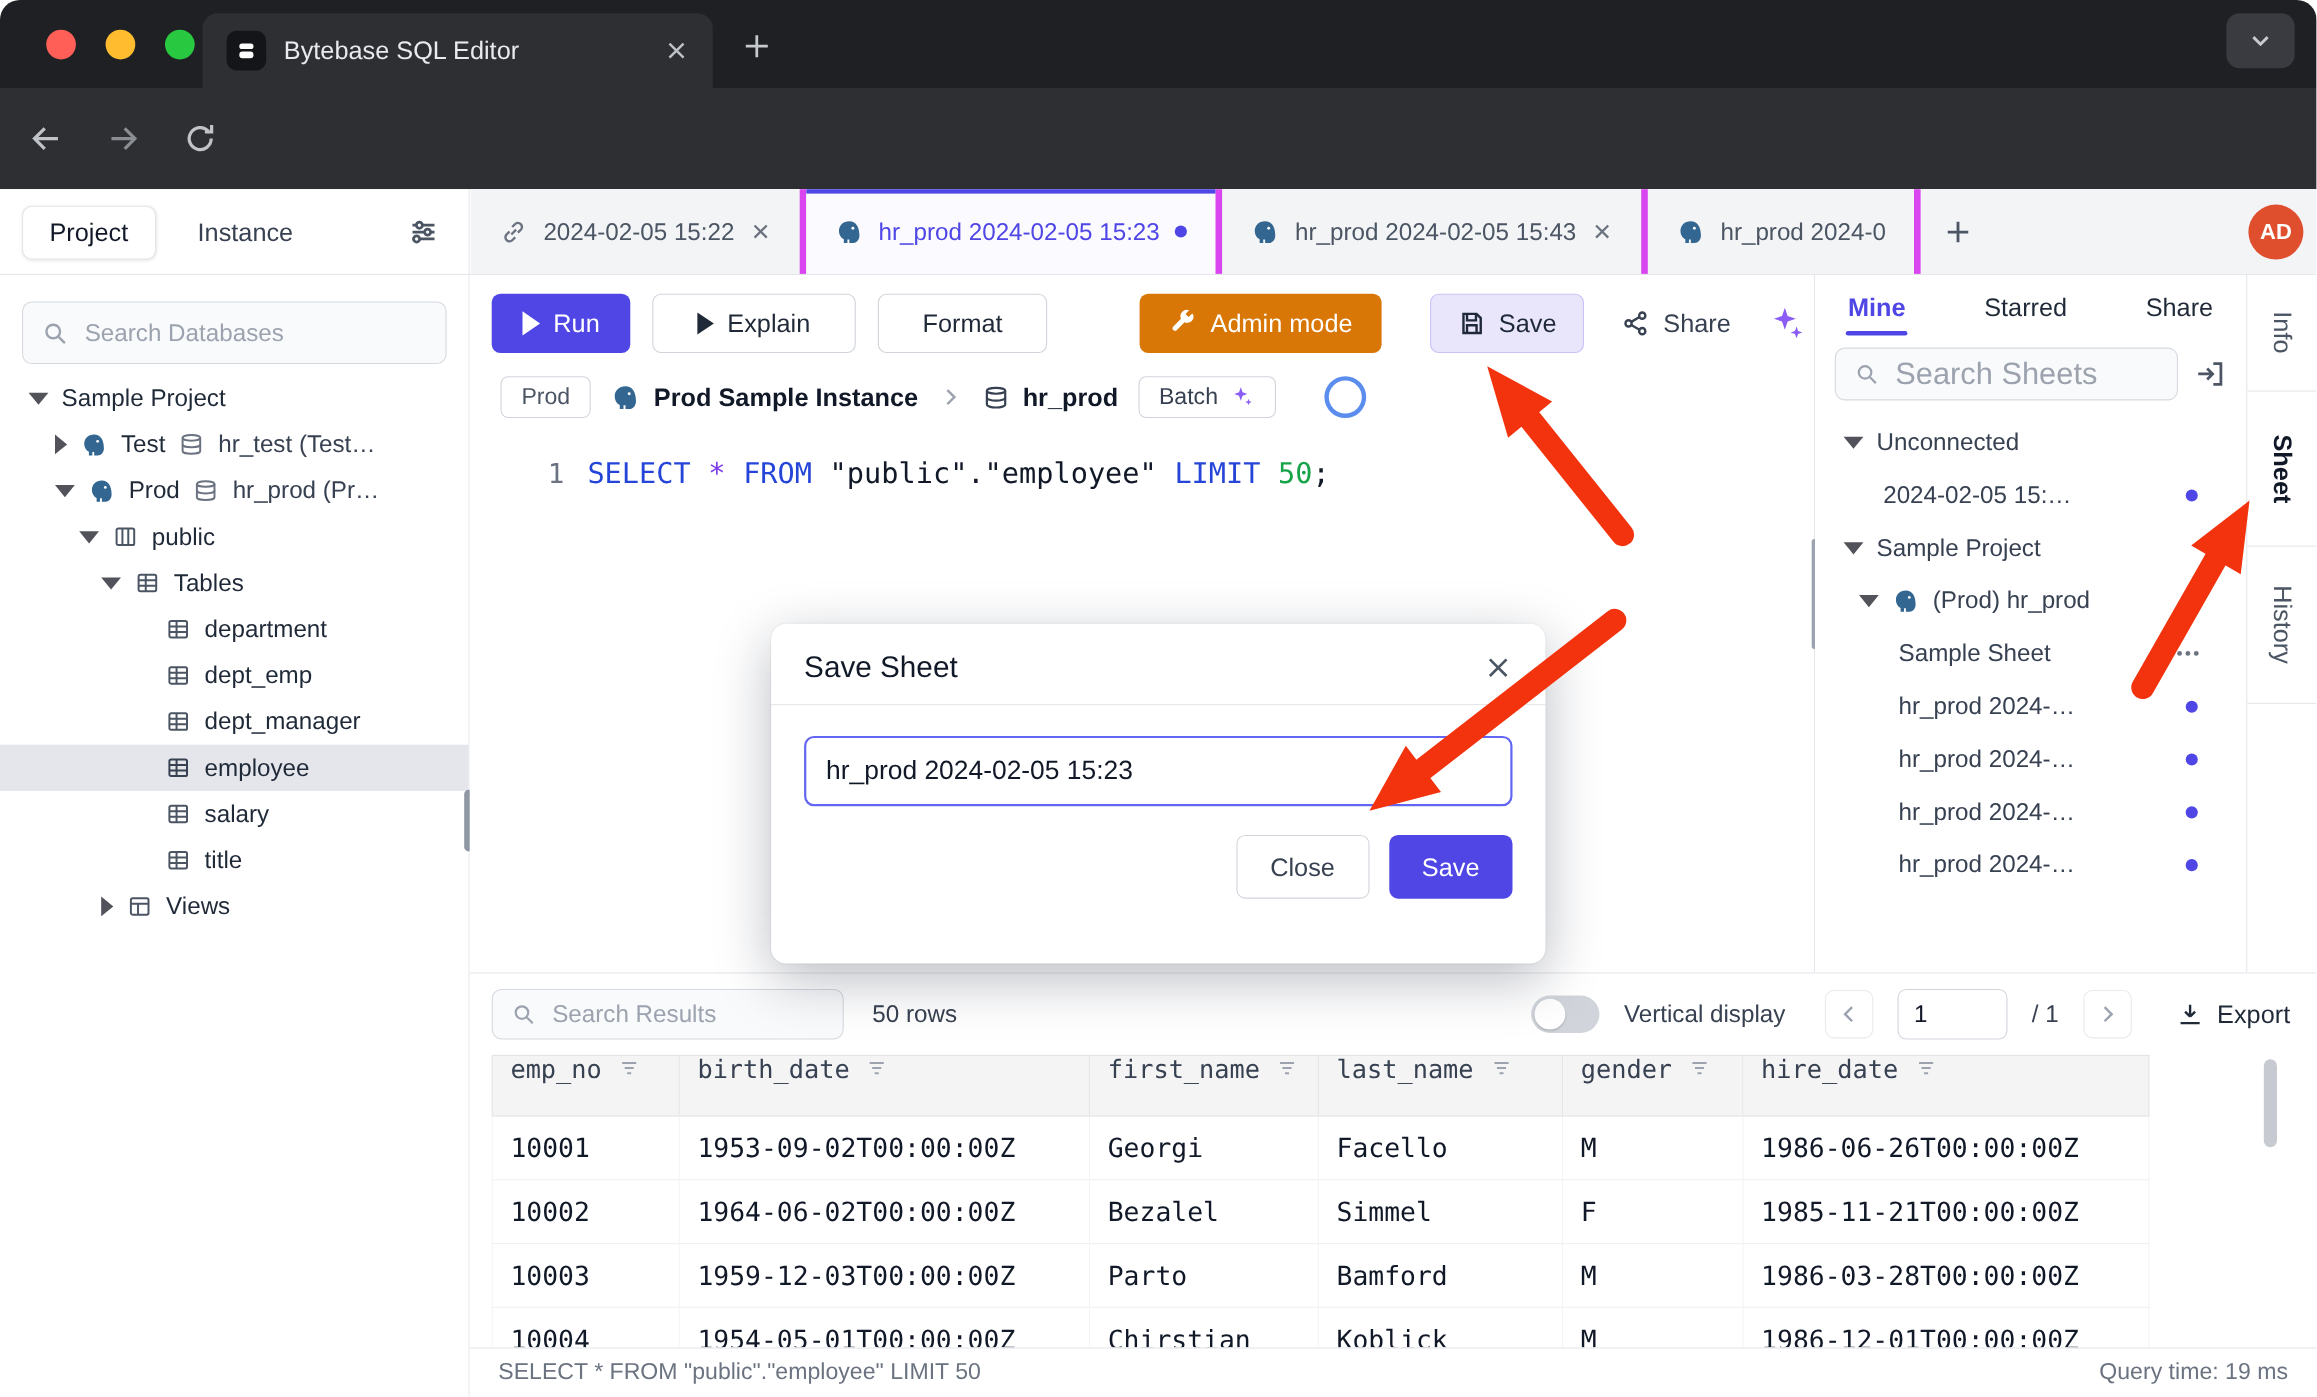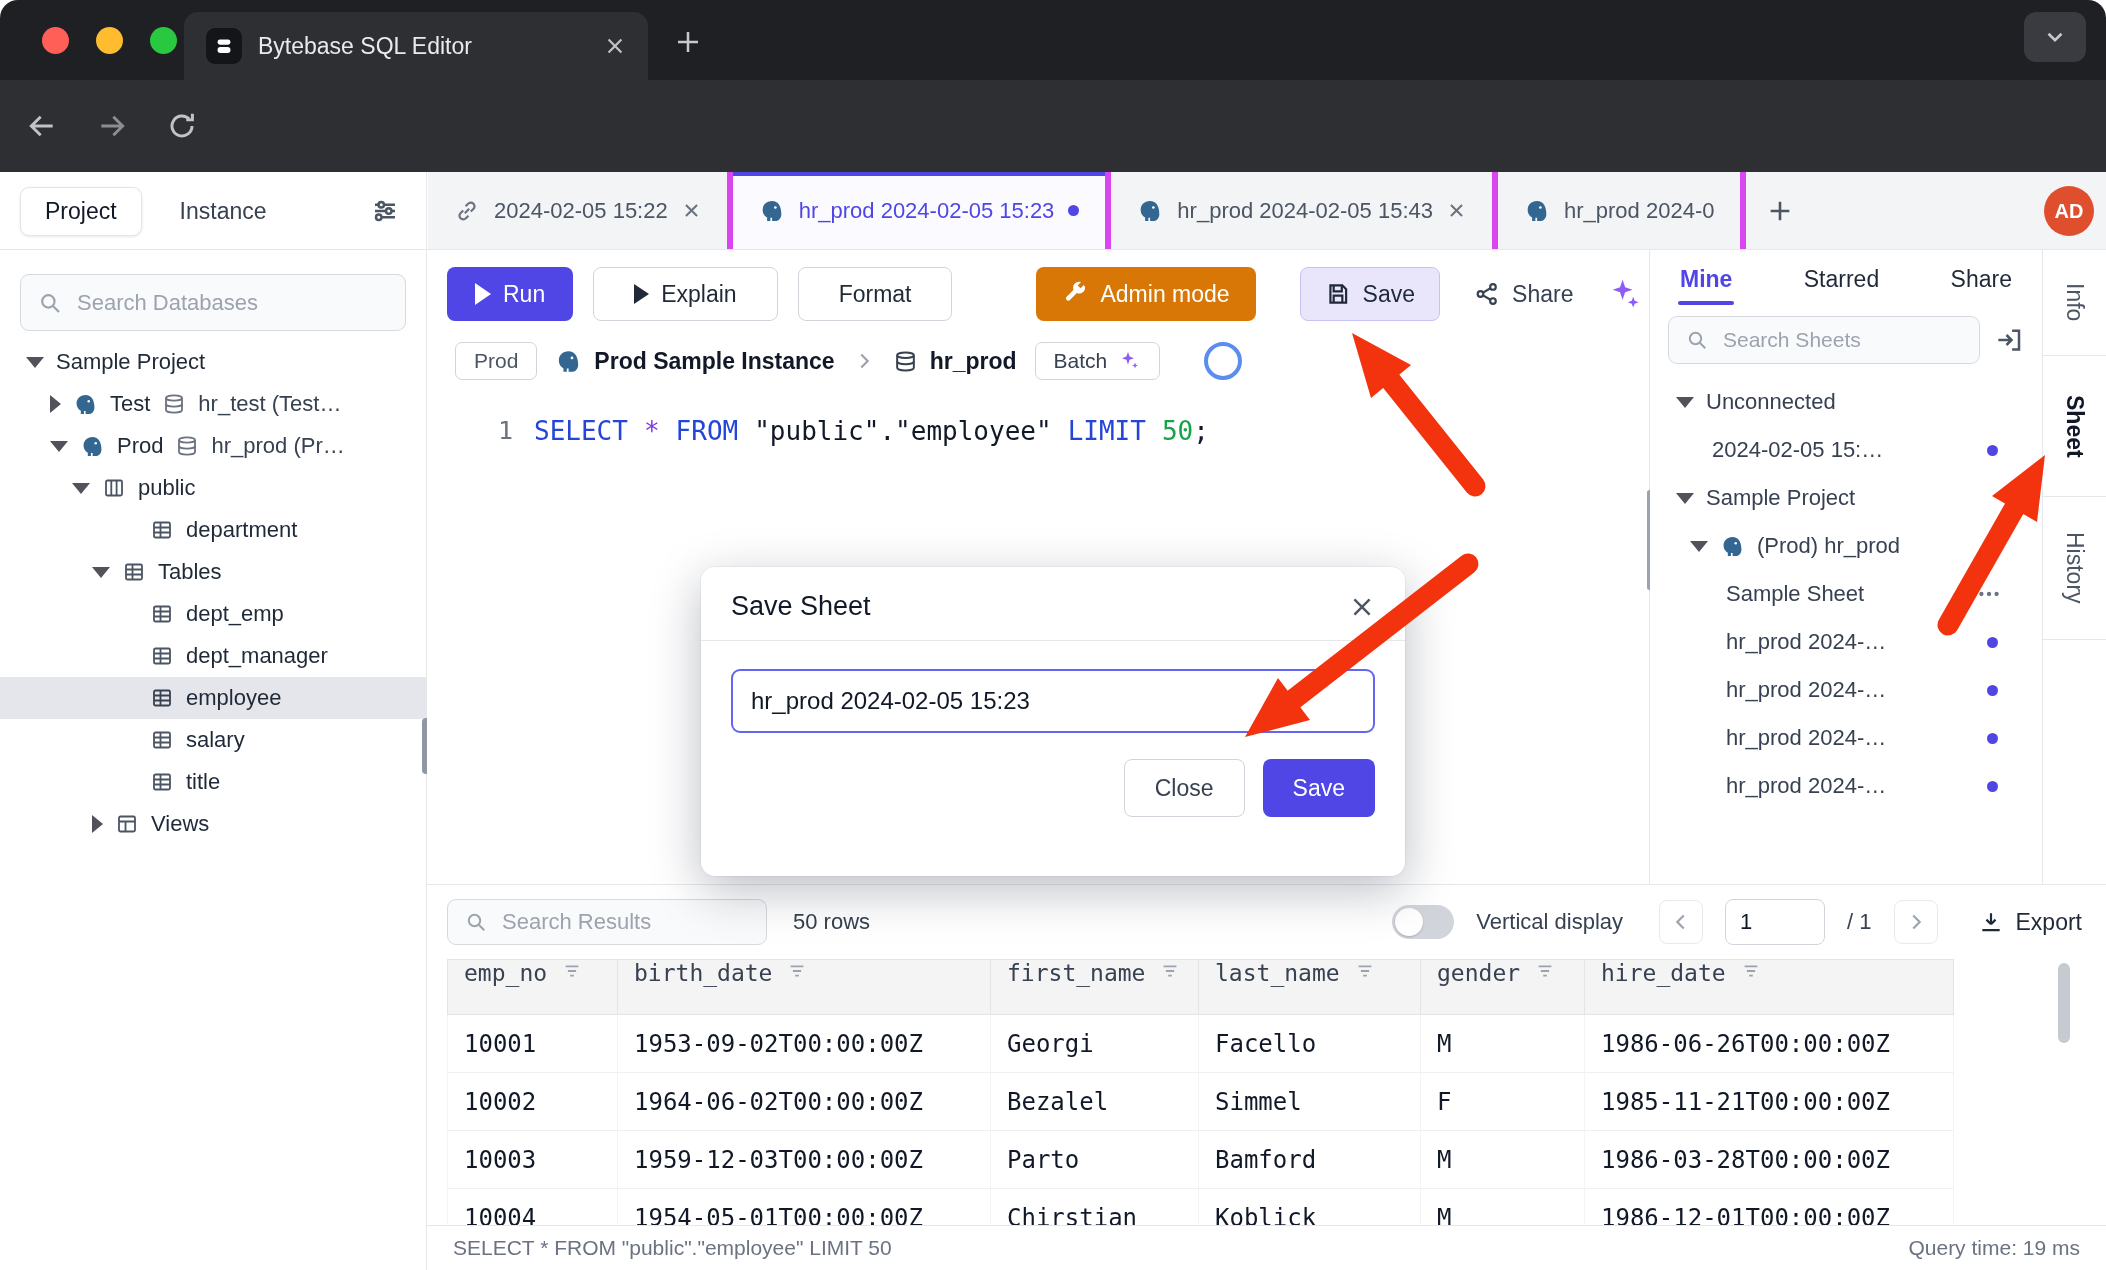--- a/index.html
+++ b/index.html
@@ -82,21 +82,21 @@
 .tok-num{color:#16a34a}
 .split-handle{position:absolute;right:-3px;top:240px;width:5px;height:100px;background:#9ca3af;border-radius:3px}
 
 
 .sheet-panel{position:absolute;top:250px;left:1650px;width:392px;height:634px;background:#fff}
 .sp-tabs{display:flex;align-items:center;justify-content:space-between;height:58px;padding:0 28px}
 .sp-tab{font-size:23px;color:#1f2937;position:relative;padding:12px 2px;cursor:pointer}
 .sp-tab.active{color:#4f46e5;font-weight:600}
 .sp-tab.active::after{content:"";position:absolute;left:0;right:0;bottom:0;height:4px;background:#4f46e5;border-radius:2px}
 .sp-search-row{display:flex;align-items:center;gap:14px;padding:8px 18px 0 18px}
-.sp-search{flex:1;height:48px;font-size:21px}
+.sp-search{flex:1;height:48px;font-size:28px}
 .sprow{height:48px;display:flex;align-items:center;gap:12px;font-size:22px;color:#374151;cursor:pointer;white-space:nowrap}
 .sp0{padding-left:26px}.sp1{padding-left:62px}.sp2{padding-left:40px}.sp3{padding-left:76px}
 .blue-dot{width:11px;height:11px;border-radius:50%;background:#4f46e5;margin-left:auto;margin-right:44px;flex:none}
 .sp-tree{margin-top:14px}
 
 
 .side-strip{position:absolute;top:250px;left:2042px;width:64px;height:634px;border-left:1px solid #e5e7eb;background:#fff}
 .vtab{writing-mode:vertical-rl;display:flex;align-items:center;justify-content:center;width:100%;color:#4b5563;font-size:23px;border-bottom:1px solid #e5e7eb;cursor:pointer}
 .vtab.v-info{height:106px}
 .vtab.v-sheet{height:141px;color:#111827;font-weight:600}
@@ -355,38 +355,38 @@
     <div class="trow pl2">
       <span class="tri-d"></span>
       <span>
           <svg width="24" height="24" viewBox="0 0 24 24" fill="none" stroke="#4b5563" stroke-width="1.8">
             <rect x="4" y="4.5" width="16" height="15" rx="1.5"></rect>
             <path d="M9.3 4.5v15M14.6 4.5v15"></path>
           </svg>
         </span>
       <span>public</span>
     </div>
-    <div class="trow pl4">
-      <span>
-          <svg width="24" height="24" viewBox="0 0 24 24" fill="none" stroke="#4b5563" stroke-width="1.8">
-            <rect x="4" y="4.5" width="16" height="15" rx="1.5"></rect>
-            <path d="M4 9.5h16M4 14.5h16M10.5 4.5v15"></path>
-          </svg>
-        </span>
-      <span>department</span>
-    </div>
     <div class="trow pl3">
       <span class="tri-d"></span>
       <span>
           <svg width="24" height="24" viewBox="0 0 24 24" fill="none" stroke="#4b5563" stroke-width="1.8">
             <rect x="4" y="4.5" width="16" height="15" rx="1.5"></rect>
             <path d="M4 9.5h16M4 14.5h16M10.5 4.5v15"></path>
           </svg>
         </span>
       <span>Tables</span>
+    </div>
+    <div class="trow pl4">
+      <span>
+          <svg width="24" height="24" viewBox="0 0 24 24" fill="none" stroke="#4b5563" stroke-width="1.8">
+            <rect x="4" y="4.5" width="16" height="15" rx="1.5"></rect>
+            <path d="M4 9.5h16M4 14.5h16M10.5 4.5v15"></path>
+          </svg>
+        </span>
+      <span>department</span>
     </div>
     <div class="trow pl4">
       <span>
           <svg width="24" height="24" viewBox="0 0 24 24" fill="none" stroke="#4b5563" stroke-width="1.8">
             <rect x="4" y="4.5" width="16" height="15" rx="1.5"></rect>
             <path d="M4 9.5h16M4 14.5h16M10.5 4.5v15"></path>
           </svg>
         </span>
       <span>dept_emp</span>
     </div>

